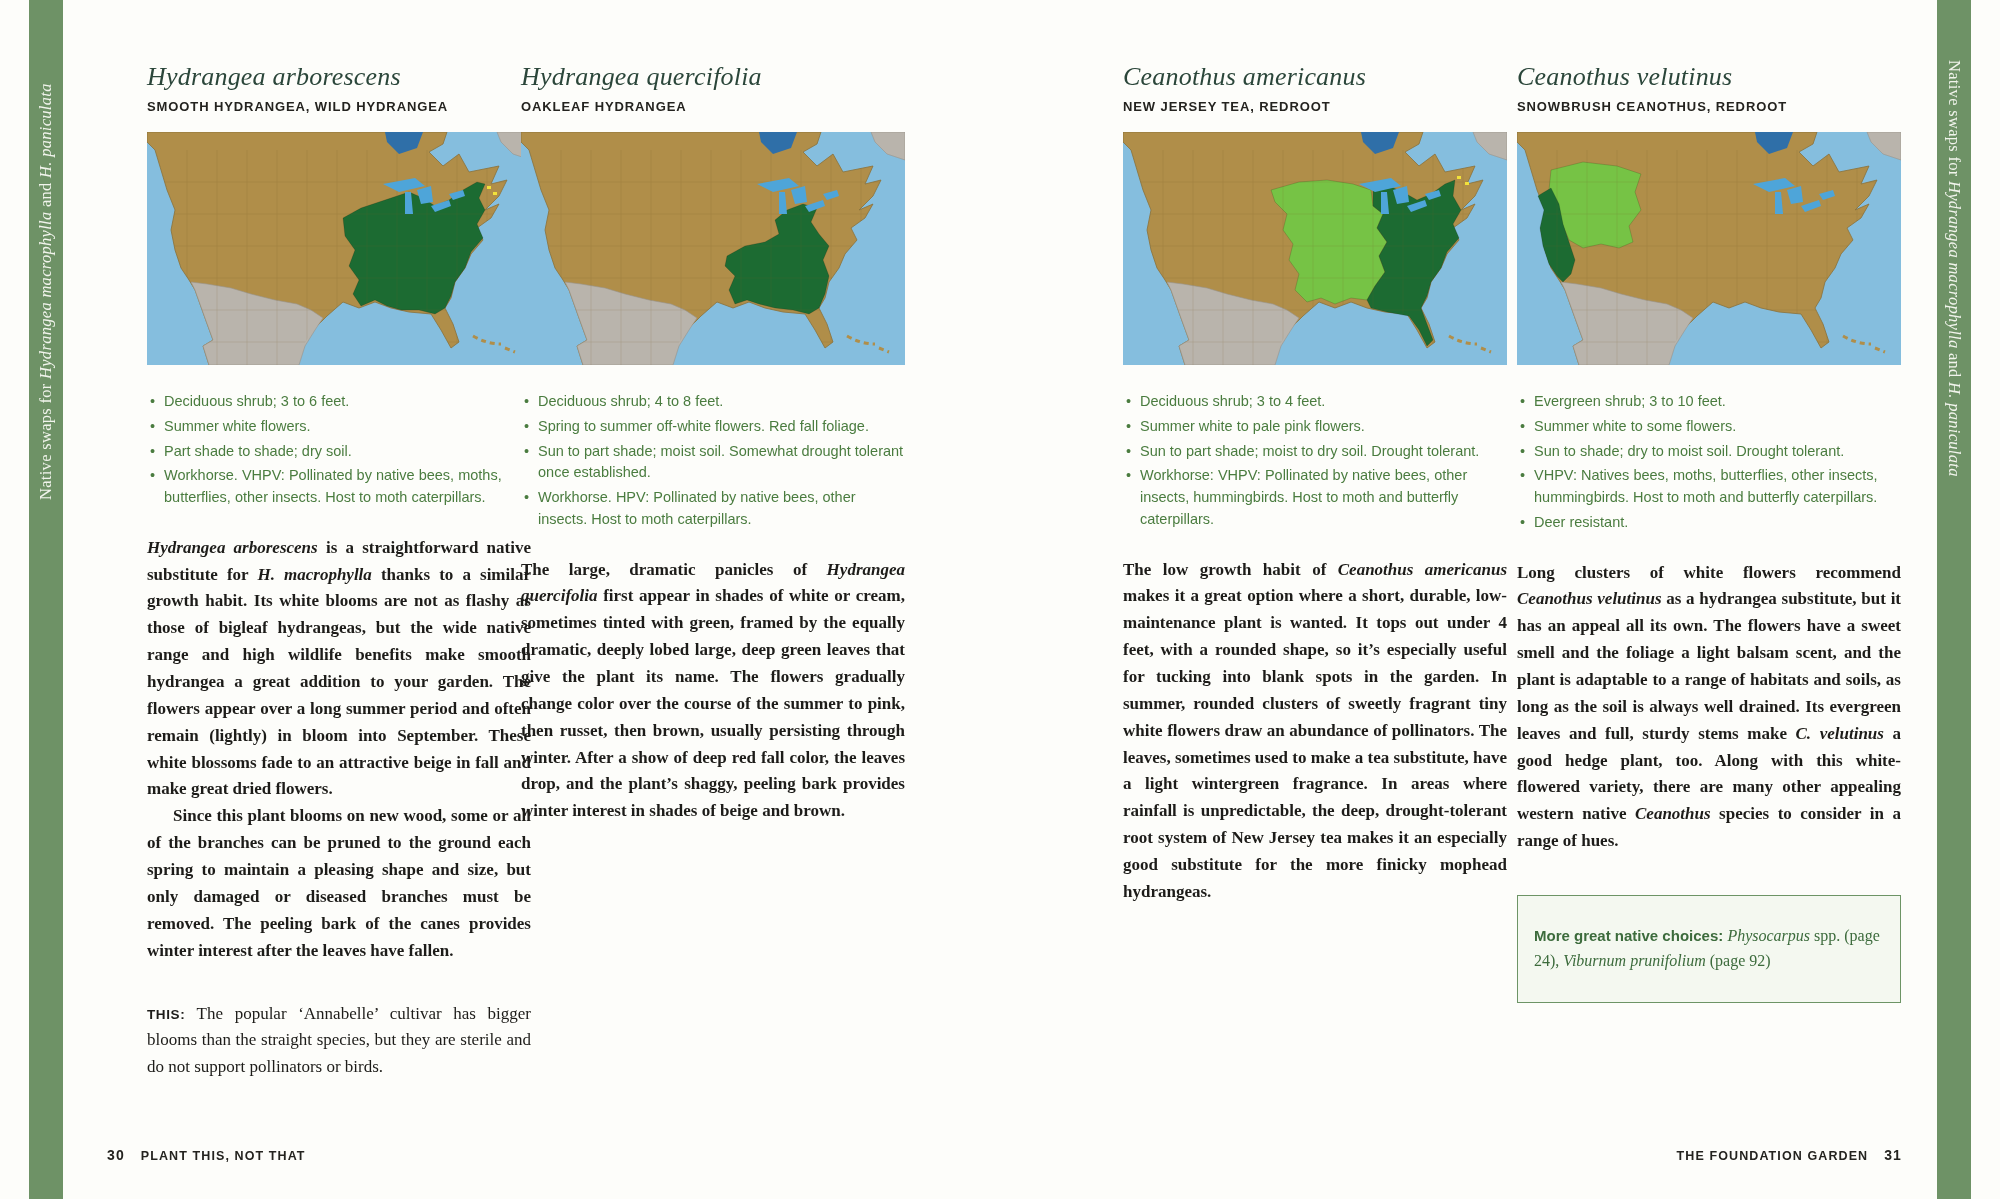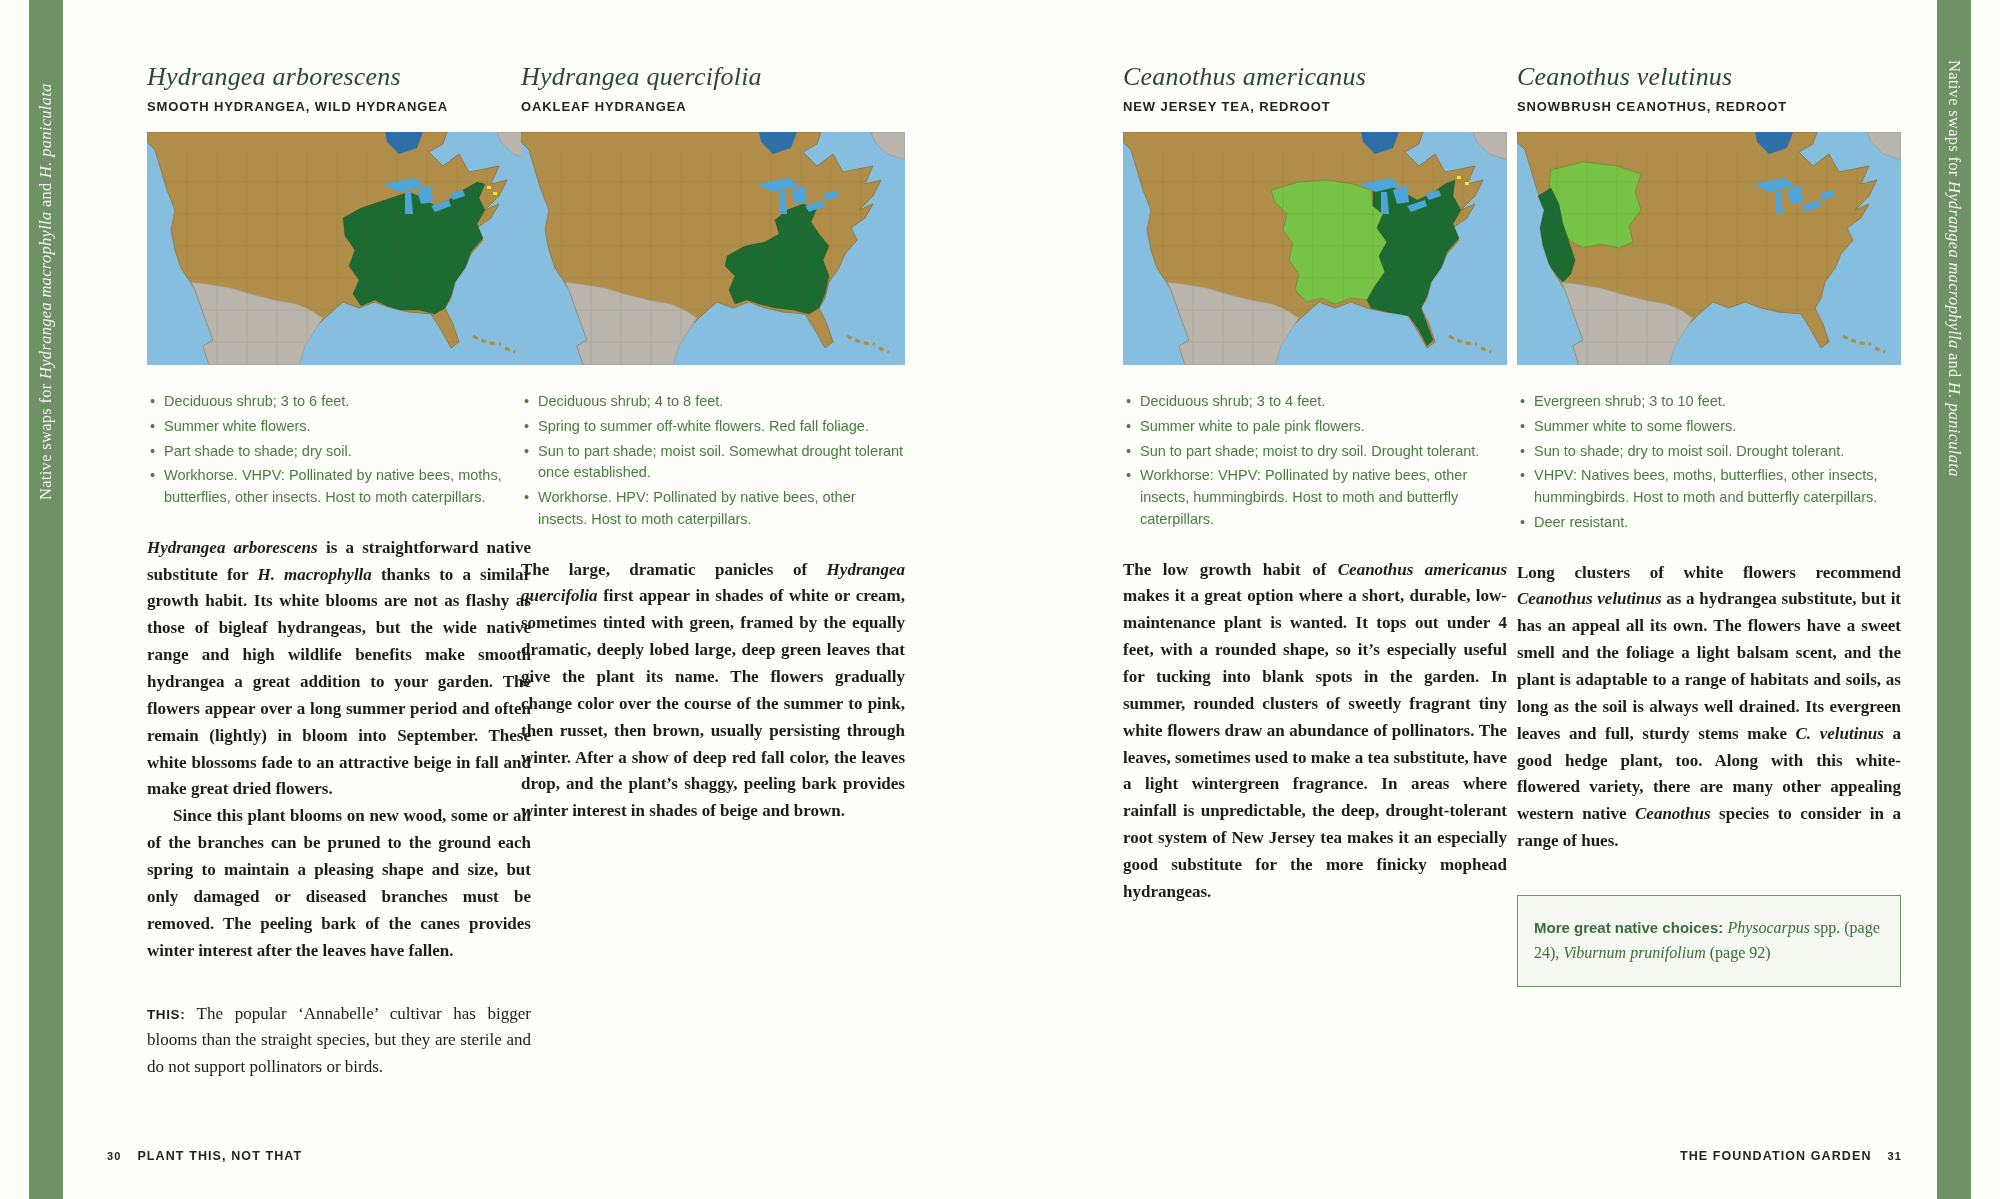--- a/index.html
+++ b/index.html
@@ -36,28 +36,28 @@
   .body-text p{margin:0;}
   .body-text p.indent{text-indent:26px;}
 
   .note{margin-top:36px;font-size:17px;line-height:1.58;text-align:justify;color:var(--body-text,#1d1c19);}
 
   .s-i{font-style:italic;}
   .s-b{font-weight:bold;}
   .s-sc{font-weight:bold;font-family:"Liberation Sans",sans-serif;font-size:13.5px;letter-spacing:.6px;}
 
   .callout{margin-top:40px;border:1.5px solid var(--callout-border,#6d9465);background:var(--callout-bg,#f4f8f0);
-    padding:20px 16px;font-size:16px;line-height:1.55;color:var(--callout-text,#3c6b3c);}
+    padding:28px 16px;font-size:16px;line-height:1.55;color:var(--callout-text,#3c6b3c);}
   .callout .s-b{font-family:"Liberation Sans",sans-serif;font-size:15px;}
 
   .footer{position:absolute;bottom:36px;font-family:"Liberation Sans",sans-serif;font-size:12.5px;
     font-weight:bold;letter-spacing:1.1px;color:var(--footer,#24231f);}
   .footer.left{left:107px;}
   .footer.right{right:98px;text-align:right;}
-  .footer .pnum{font-size:11px;}
+  .footer .pnum{font-size:14px;}
   .footer.left .pnum{margin-right:16px;}
   .footer.right .pnum{margin-left:16px;}
 </style>
 </head>
 <body>
 
 <div class="spread">
 
   <div class="tab left">
     <div class="tab-text"><span>Native swaps for </span><span class="s-i">Hydrangea macrophylla</span><span> and </span><span class="s-i">H. paniculata</span></div>

